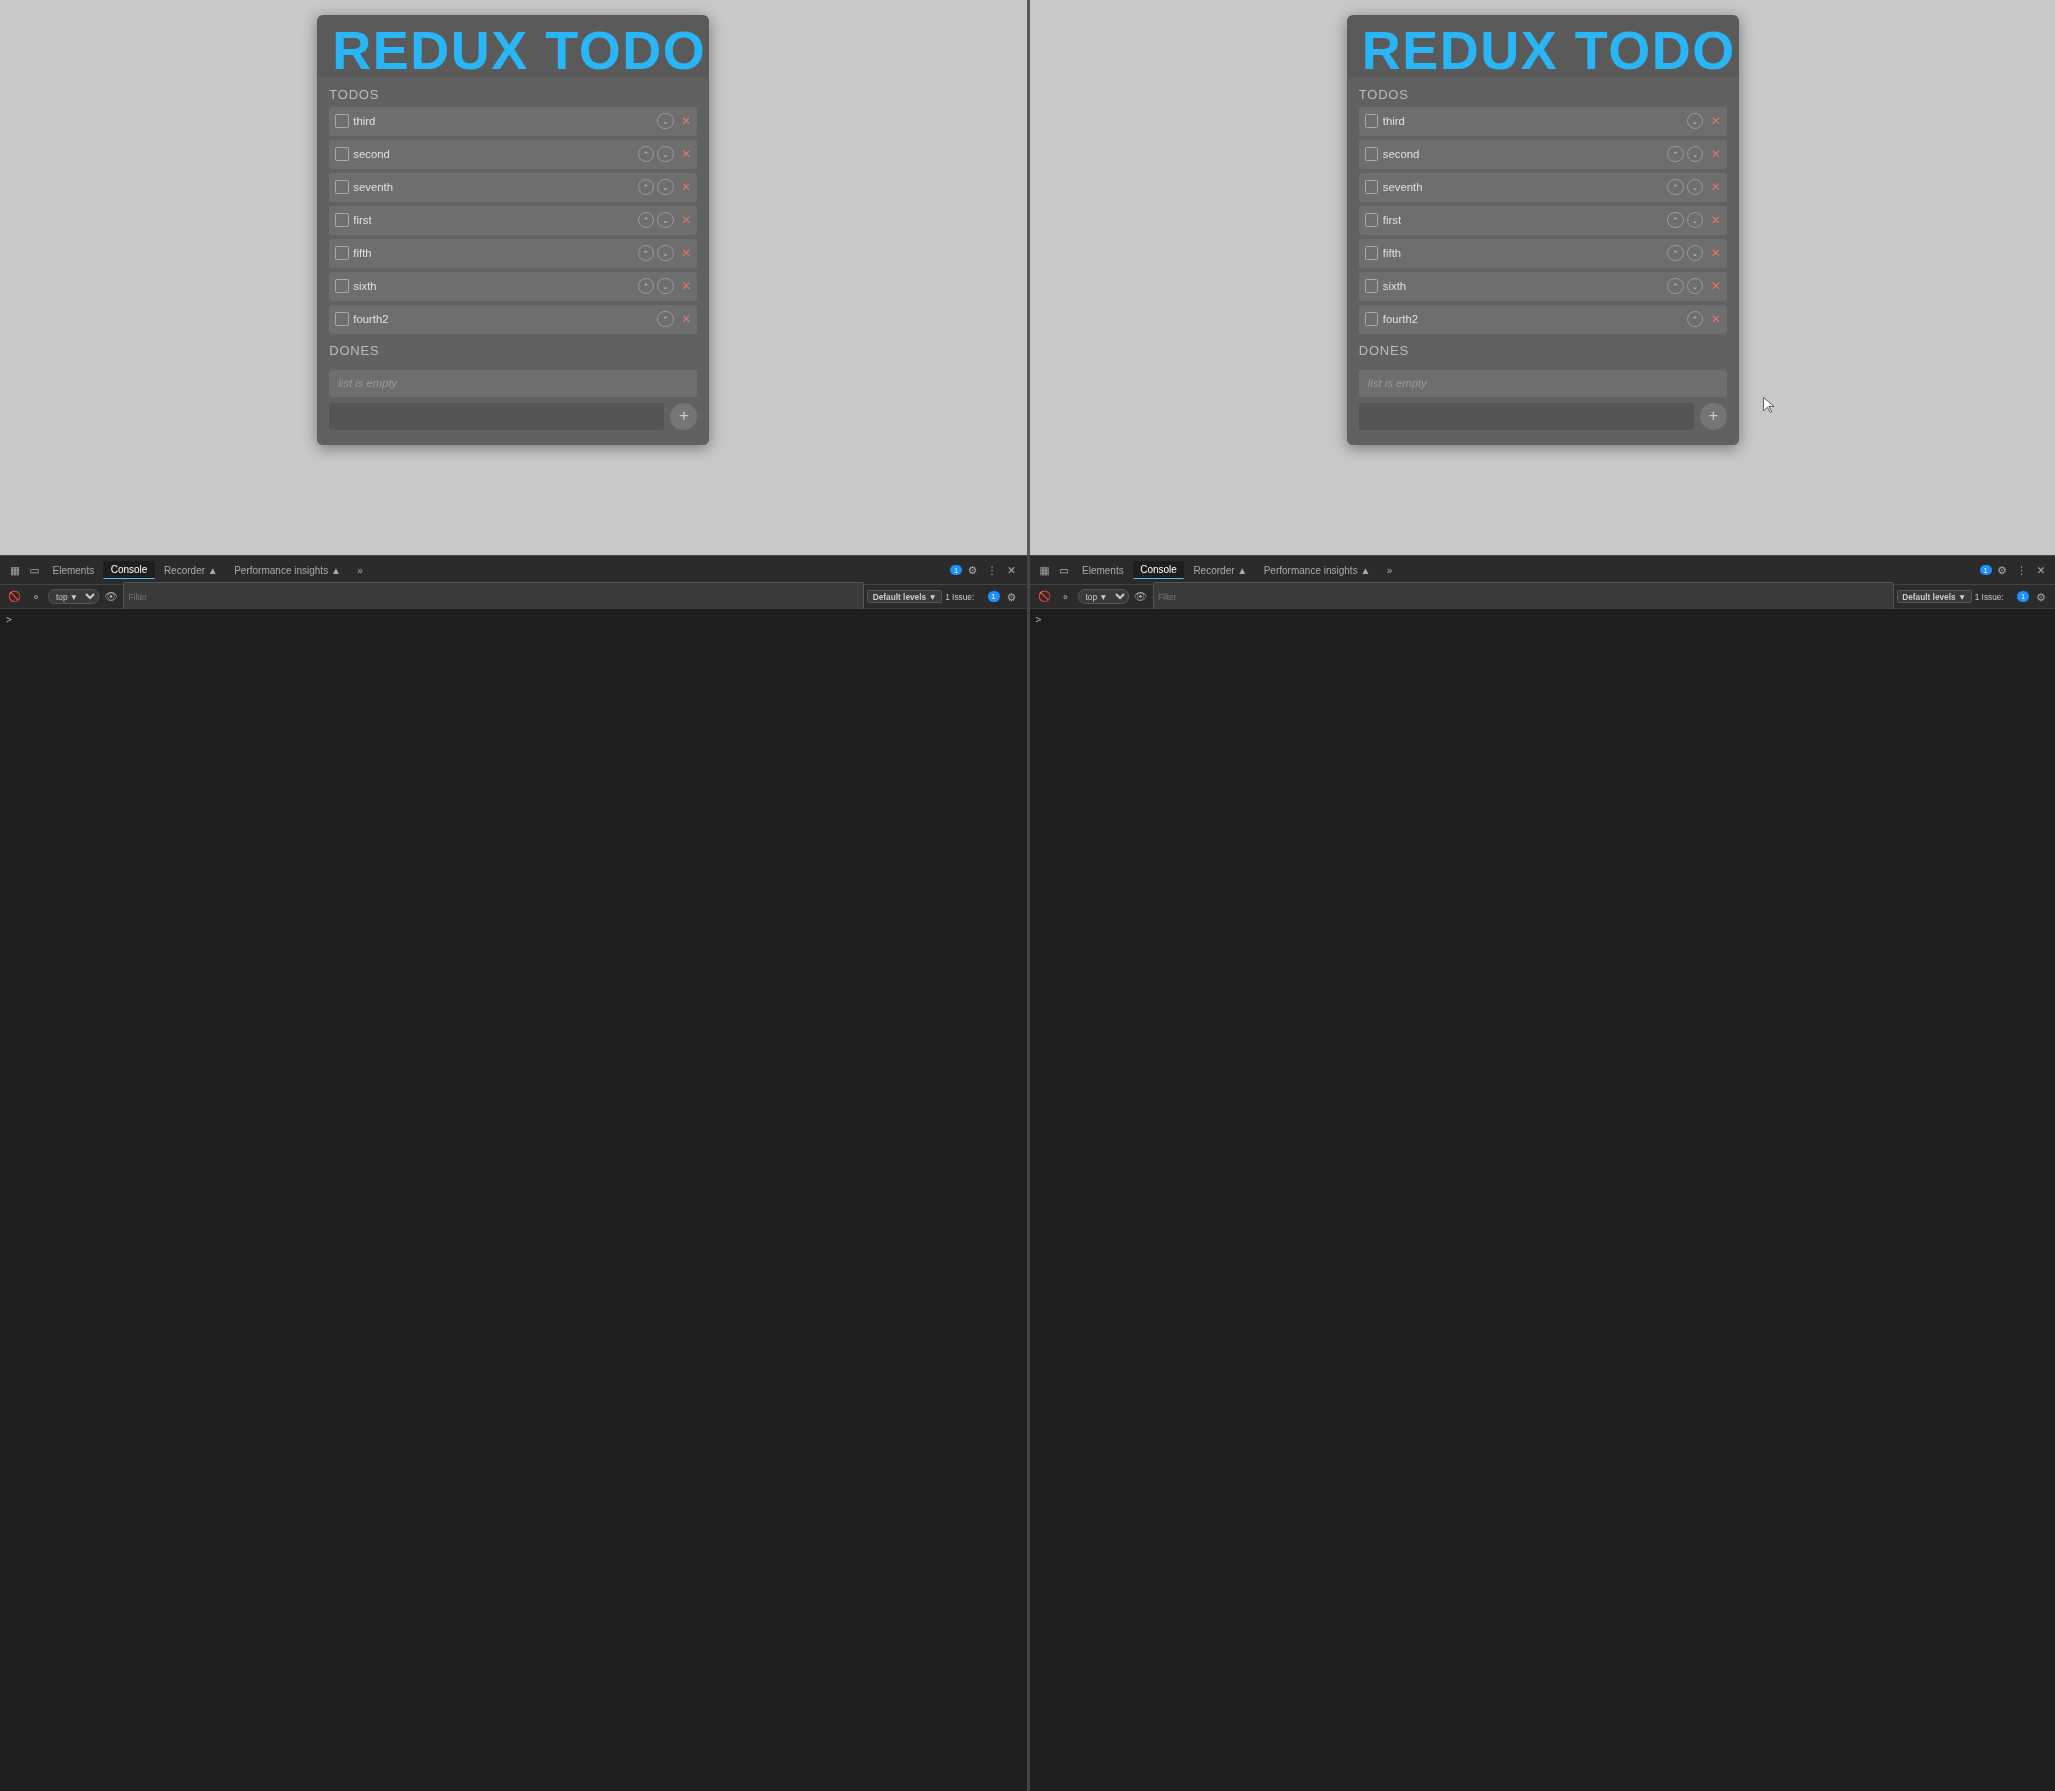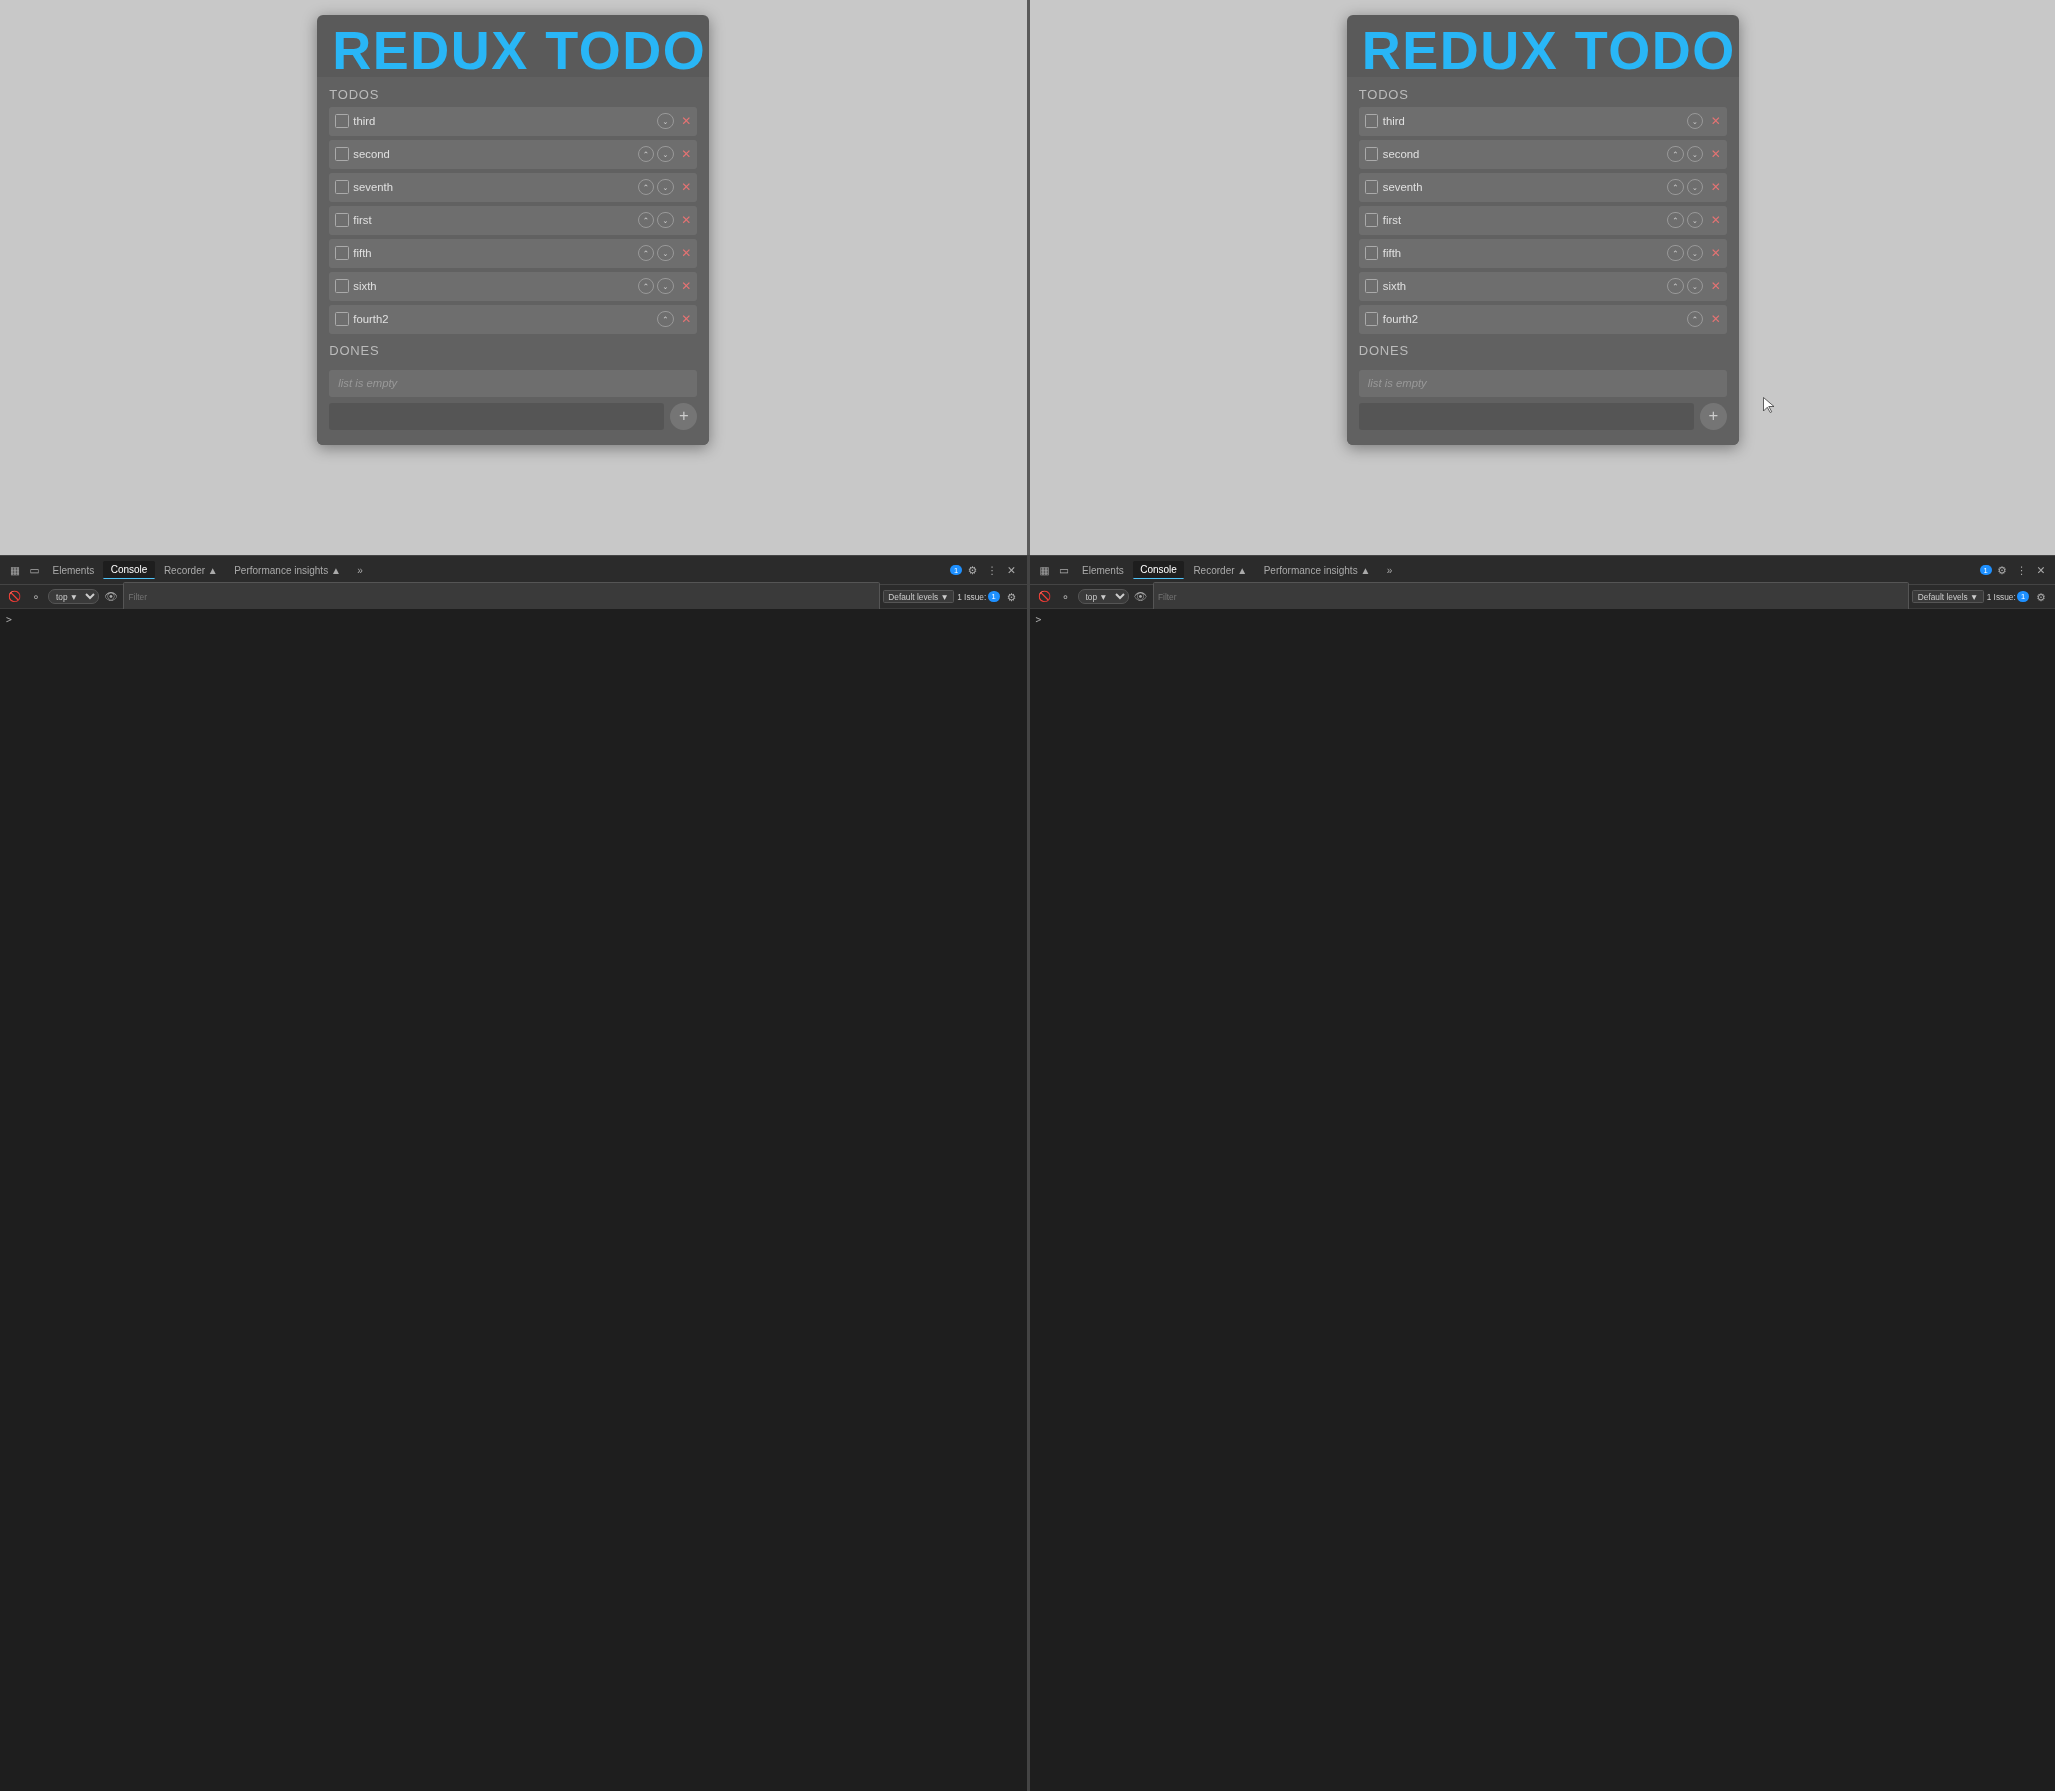--- a/index.html
+++ b/index.html
@@ -272,29 +272,30 @@
     }
 
     .dt-levels-btn {
       background: #3a3a3a;
       color: #ccc;
       border: 0.8px solid #555;
       font-size: 8.3px;
       padding: 0.8px 4.5px;
       border-radius: 1.5px;
       cursor: pointer;
+      font-weight: bold;
     }
 
     .dt-issue-badge {
       background: transparent;
       color: #ccc;
       font-size: 8.3px;
       display: flex;
       align-items: center;
-      gap: 0;
+      gap: 12px;
     }
 
     .dt-console-content {
       flex: 1;
       background: #1e1e1e;
       padding: 3px 6px;
     }
 
     .dt-prompt {
       color: #aaa;

